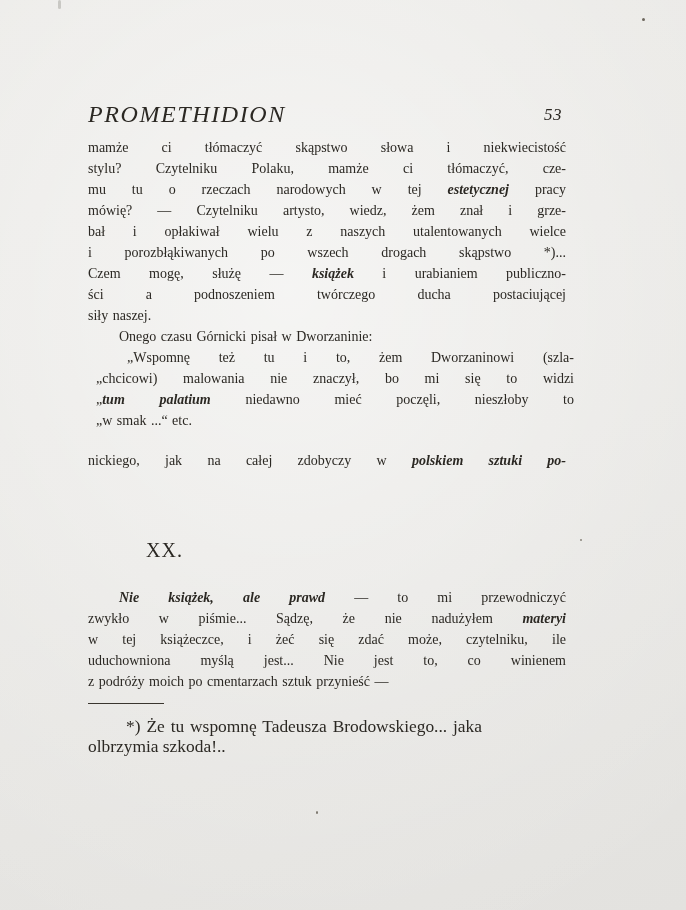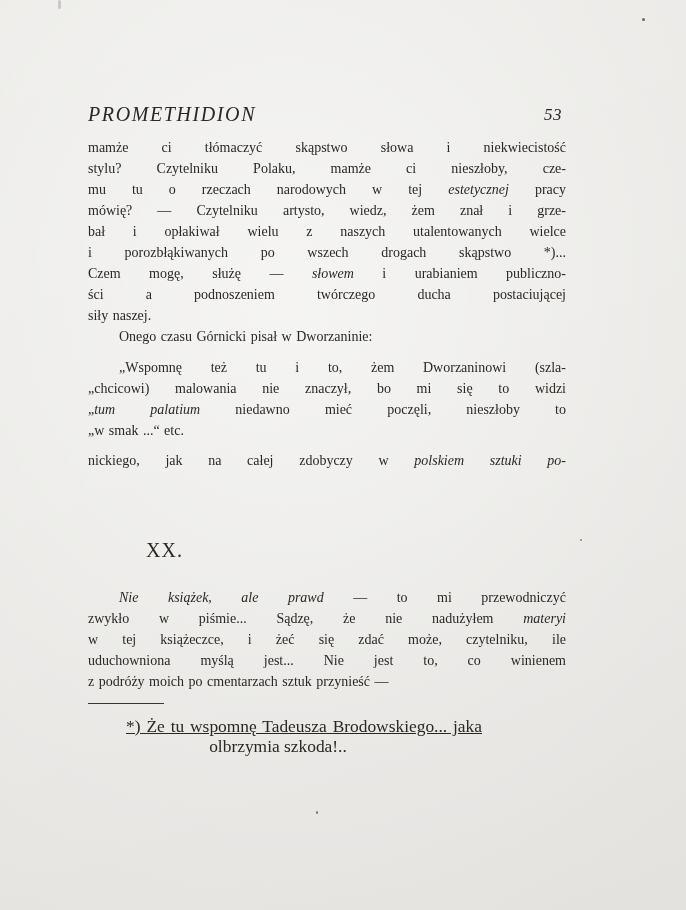--- a/index.html
+++ b/index.html
@@ -10,82 +10,82 @@
   }
   .paper{
     position:absolute;inset:0;
     background:
       radial-gradient(ellipse 130% 110% at 42% 32%, rgba(255,255,255,0.55) 0%, rgba(255,255,255,0.15) 45%, rgba(0,0,0,0.00) 70%),
       linear-gradient(160deg,#ebeae7 0%,#e8e7e4 55%,#e3e2df 100%);
   }
   .ink{color:#2b2823;}
   .running-head{
     position:absolute;left:88px;top:103px;
-    font-style:italic;font-size:20px;line-height:22px;letter-spacing:1.6px;
+    font-style:italic;font-size:24px;line-height:22px;letter-spacing:1.6px;
   }
   .page-num{
     position:absolute;left:544px;top:105px;
     font-style:italic;font-size:17px;line-height:20px;letter-spacing:0.5px;
   }
   .textcol{
     position:absolute;left:88px;width:478px;
     font-size:14px;line-height:21px;
     word-spacing:1px;
   }
   .line{
     text-align:justify;text-align-last:justify;
     height:21px;overflow:hidden;white-space:normal;
   }
   .line.last{text-align-last:left;}
   .line.indent{text-indent:31px;}
-  .it{font-style:italic;}
+  .it{font-style:italic;font-weight:bold;}
   #para1{top:137px;}
   #para2{top:326px;}
-  #quote{top:357px;}
+  #quote{top:347px;margin-left:8px;}
   #para3{top:450px;}
   #para4{top:587px;}
   .section-heading{
     position:absolute;left:146px;top:540px;
     font-size:20px;line-height:21px;letter-spacing:1px;text-align:center;
   }
   .fn-rule{
     position:absolute;left:88px;top:703px;width:76px;height:0;
     border-top:1.6px solid #3a362f;
   }
   #fnote1{top:716px;width:394px;font-size:17.4px;line-height:20px;}
   #fnote1 .line{height:20px;}
-  #fnote1 .line.indent{text-indent:38px;text-decoration:underline;}
+  #fnote1 .line.indent{text-indent:38px;}
   .fn-line2{
     position:absolute;left:88px;top:736px;width:380px;
     font-size:17.4px;line-height:20px;
-    display:flex;justify-content:space-between;align-items:center;flex-direction:column;
+    display:flex;justify-content:space-between;align-items:flex-start;flex-direction:column;
   }
   .speck{position:absolute;border-radius:50%;background:#6d675e;}
   .speck.s1{left:642px;top:18px;width:3px;height:3px;}
   .speck.s2{left:580px;top:539px;width:2px;height:2px;background:#8a857c;}
   .speck.s3{left:316px;top:811px;width:2px;height:3px;background:#79746b;}
   .smudge{position:absolute;left:58px;top:0;width:3px;height:9px;background:#c9c8c4;border-radius:2px;}
 </style>
 </head>
 <body>
 
 <div class="paper">
 
   <div class="running-head ink">PROMETHIDION</div>
 
   <div class="page-num ink">53</div>
 
   <div id="para1" class="textcol ink">
       <div class="line"><span>mamże ci tłómaczyć skąpstwo słowa i niekwiecistość</span></div>
-      <div class="line"><span>stylu? Czytelniku Polaku, mamże ci nieszłoby, cze-</span></div>
+      <div class="line"><span>stylu? Czytelniku Polaku, mamże ci tłómaczyć, cze-</span></div>
       <div class="line"><span>mu tu o rzeczach narodowych w tej </span><span class="it">estetycznej</span><span> pracy</span></div>
       <div class="line"><span>mówię? — Czytelniku artysto, wiedz, żem znał i grze-</span></div>
       <div class="line"><span>bał i opłakiwał wielu z naszych utalentowanych wielce</span></div>
       <div class="line"><span>i porozbłąkiwanych po wszech drogach skąpstwo *)...</span></div>
-      <div class="line"><span>Czem mogę, służę — </span><span class="it">słowem</span><span> i urabianiem publiczno-</span></div>
+      <div class="line"><span>Czem mogę, służę — </span><span class="it">książek</span><span> i urabianiem publiczno-</span></div>
       <div class="line"><span>ści a podnoszeniem twórczego ducha postaciującej</span></div>
       <div class="line last"><span>siły naszej.</span></div>
     </div>
 
   <div id="para2" class="textcol ink">
       <div class="line indent last"><span>Onego czasu Górnicki pisał w Dworzaninie:</span></div>
     </div>
 
   <div id="quote" class="textcol ink">
       <div class="line indent"><span>„Wspomnę też tu i to, żem Dworzaninowi (szla-</span></div>

